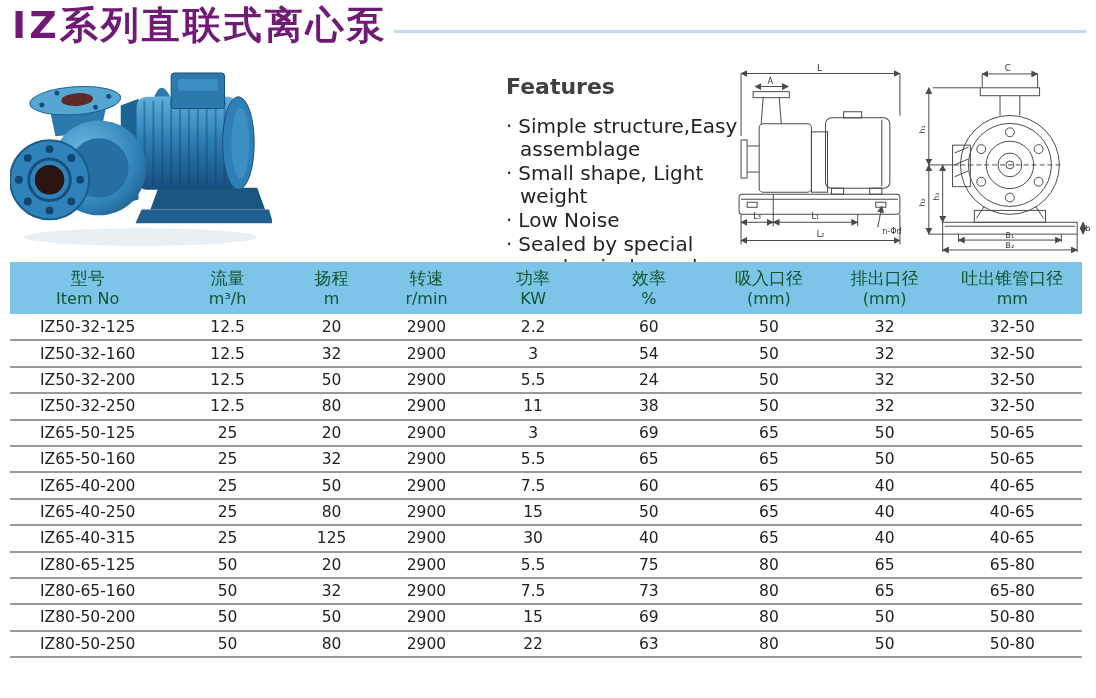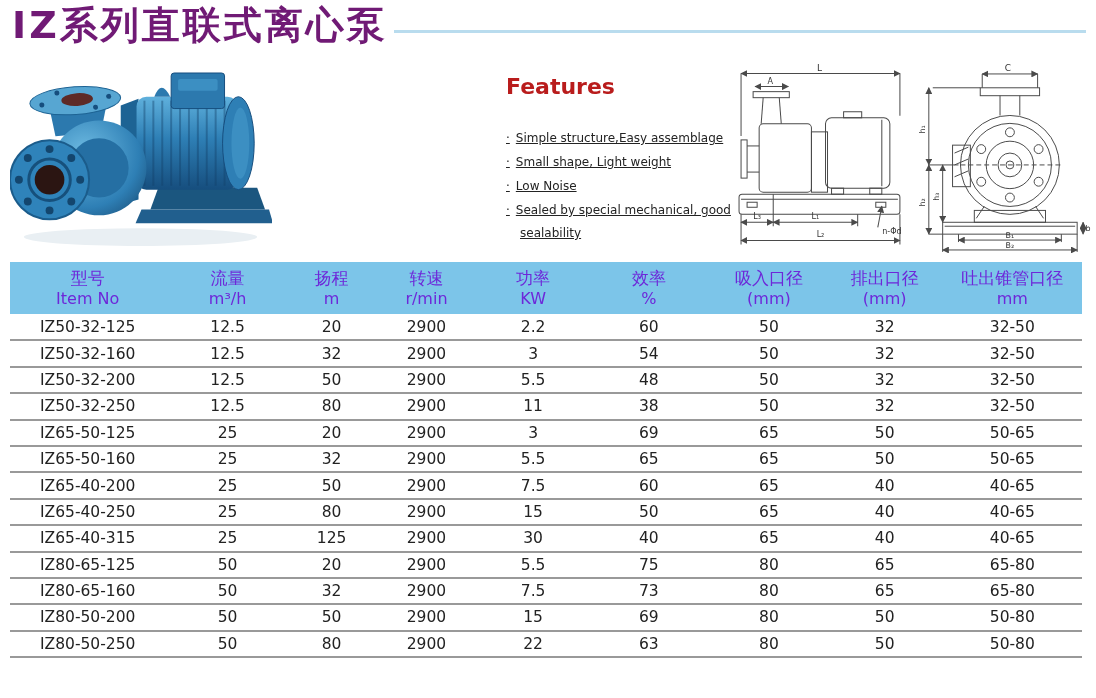--- a/index.html
+++ b/index.html
@@ -14,34 +14,34 @@
 
   
   .photo { position:absolute; left:10px; top:60px; width:262px; height:198px; }
 
   
   .cn-features { position:absolute; left:284px; top:74px; width:218px; }
   .cn-features .ft-title { font-size:23px; font-weight:bold; color:#151515; margin-bottom:16px; }
   .cn-features ul { list-style:none; }
   .cn-features li { font-size:17px; color:#232323; line-height:30px; white-space:nowrap; }
   .en-features { position:absolute; left:506px; top:74px; width:238px; }
-  .en-features .ft-title { font-size:22px; font-weight:bold; color:#b91c1c; margin-bottom:28px; }
+  .en-features .ft-title { font-size:22px; font-weight:bold; color:#404040; margin-bottom:16px; }
   .en-features ul { list-style:none; }
-  .en-features li { font-size:12px; color:#232323; line-height:23px; padding-left:14px;
-                    text-indent:-14px; margin-bottom:1px;text-decoration:underline; }
+  .en-features li { font-size:20px; color:#232323; line-height:23px; padding-left:14px;
+                    text-indent:-14px; margin-bottom:1px; }
   .bullet { margin-right:6px; }
 
   
   .drawing-1 { position:absolute; left:731px; top:60px; width:186px; height:196px; }
   .drawing-2 { position:absolute; left:913px; top:60px; width:178px; height:196px; }
 
   
   .spec-table { position:absolute; left:10px; top:262px; width:1072px;
                 border-collapse:collapse; table-layout:fixed; }
-  .spec-table thead th { background:#7CC5E9; color:#6d28d9; font-weight:normal;
+  .spec-table thead th { background:#7CC5E9; color:#14532d; font-weight:normal;
                          padding:5px 16px 6px; vertical-align:middle; }
   .spec-table thead .h1 { font-size:17px; line-height:22px; }
   .spec-table thead .h2 { font-size:16px; line-height:19px; }
   .spec-table tbody td { text-align:center; font-size:15.5px; color:#222;
                          height:26.4px; border-bottom:2px solid #999999;
                          background:#ffffff; }
   col.c1{width:14.5%} col.c2{width:11.6%} col.c3{width:7.8%} col.c4{width:9.9%}
   col.c5{width:10.0%} col.c6{width:11.6%} col.c7{width:10.8%} col.c8{width:10.8%}
   col.c9{width:13.0%}
 
@@ -311,21 +311,21 @@
           <td>50</td>
           <td>32</td>
           <td>32-50</td>
         </tr>
         <tr>
           <td>IZ50-32-200</td>
           <td>12.5</td>
           <td>50</td>
           <td>2900</td>
           <td>5.5</td>
-          <td>48</td>
+          <td>24</td>
           <td>50</td>
           <td>32</td>
           <td>32-50</td>
         </tr>
         <tr>
           <td>IZ50-32-250</td>
           <td>12.5</td>
           <td>80</td>
           <td>2900</td>
           <td>11</td>

